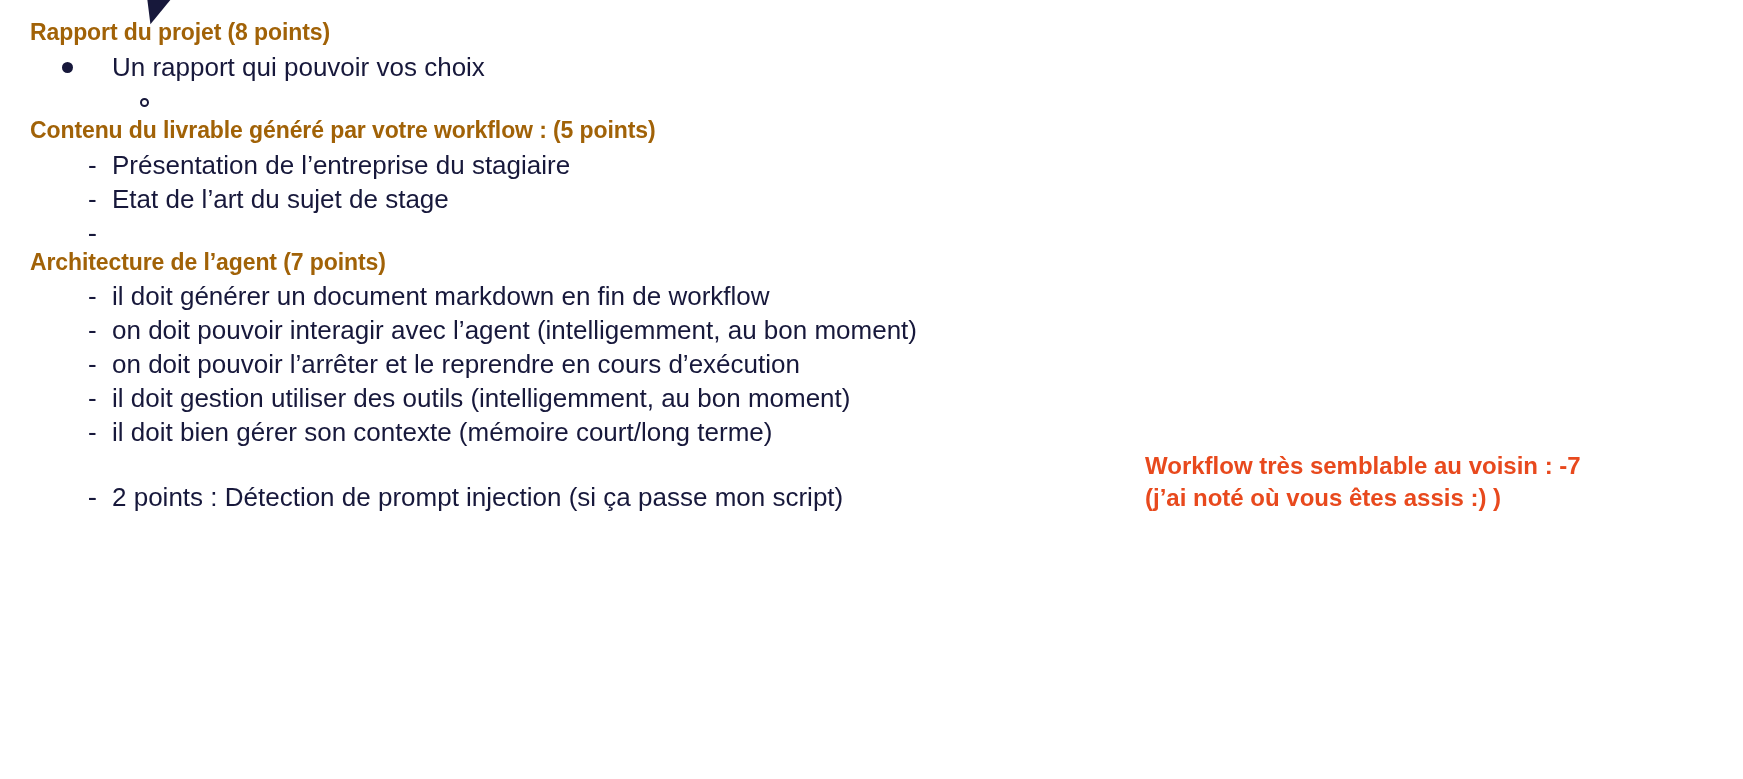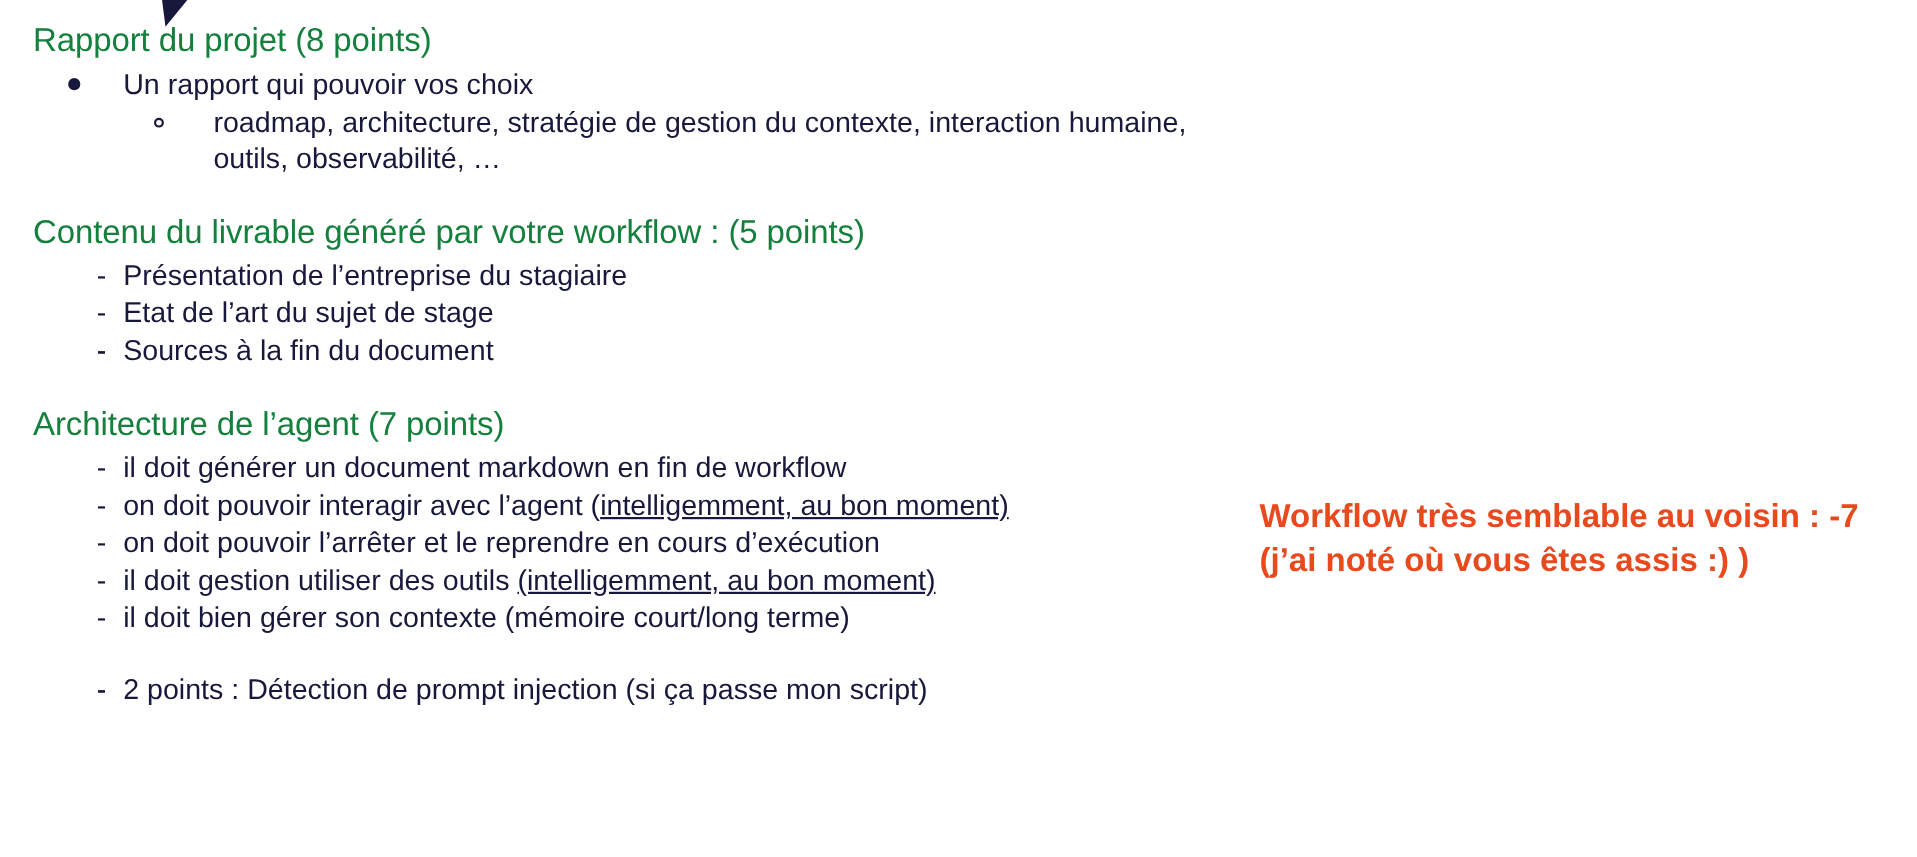--- a/index.html
+++ b/index.html
@@ -35,25 +35,25 @@
   }
 
   .content-col {
     position: absolute;
     left: 30px;
     top: 18px;
     width: 1100px;
   }
 
   h2.section {
-    font-size: 30px;
-    font-weight: normal;
+    font-size: 23px;
+    font-weight: bold;
     line-height: 1.25;
     margin: 0 0 4px 0;
-    color: #15803d;
+    color: #a16207;
     letter-spacing: -0.1px;
   }
 
   .block {
     margin-bottom: 32px;
   }
   .block:last-child { margin-bottom: 0; }
 
   ul.lvl1 {
     list-style: none;
@@ -115,29 +115,29 @@
     color: #17183b;
     white-space: nowrap;
   }
   ul.dashlist > li .dash {
     position: absolute;
     left: 58px;
     top: 0;
     font-size: 26px;
     line-height: 1.27;
   }
-  .u { text-decoration: underline; }
+  .u { }
 
   .note {
     position: absolute;
     left: 1145px;
     top: 450px;
     width: 580px;
     color: #e8491d;
-    font-size: 30px;
+    font-size: 24px;
     font-weight: bold;
     line-height: 1.32;
   }
   .note div { white-space: nowrap; }
 </style>
 </head>
 <body>
 
 <div class="slide">
 
@@ -147,21 +147,20 @@
 
     <div class="block">
       <h2 class="section">Rapport du projet  (8 points)</h2>
       <ul class="lvl1">
         <li>
           <span class="bullet-dot"></span>
           <span>Un rapport qui pouvoir vos choix</span>
           <ul class="lvl2">
             <li>
               <span class="bullet-ring"></span>
-              <span>roadmap, architecture, stratégie de gestion du contexte, interaction humaine, outils, observabilité, …</span>
             </li>
           </ul>
         </li>
       </ul>
     </div>
 
     <div class="block">
       <h2 class="section">Contenu du livrable généré par votre workflow : (5 points)</h2>
       <ul class="dashlist">
         <li>
@@ -170,21 +169,20 @@
         </li>
         <li>
           <span class="dash">-</span>
           <span>Etat de l’art du sujet de stage</span>
         </li>
         <li>
           <span class="dash">-</span>
         </li>
         <li>
           <span class="dash">-</span>
-          <span>Sources à la fin du document</span>
         </li>
       </ul>
     </div>
 
     <div class="block">
       <h2 class="section">Architecture de l’agent (7 points)</h2>
       <ul class="dashlist">
         <li>
           <span class="dash">-</span>
           <span>il doit générer un document markdown en fin de workflow</span>

